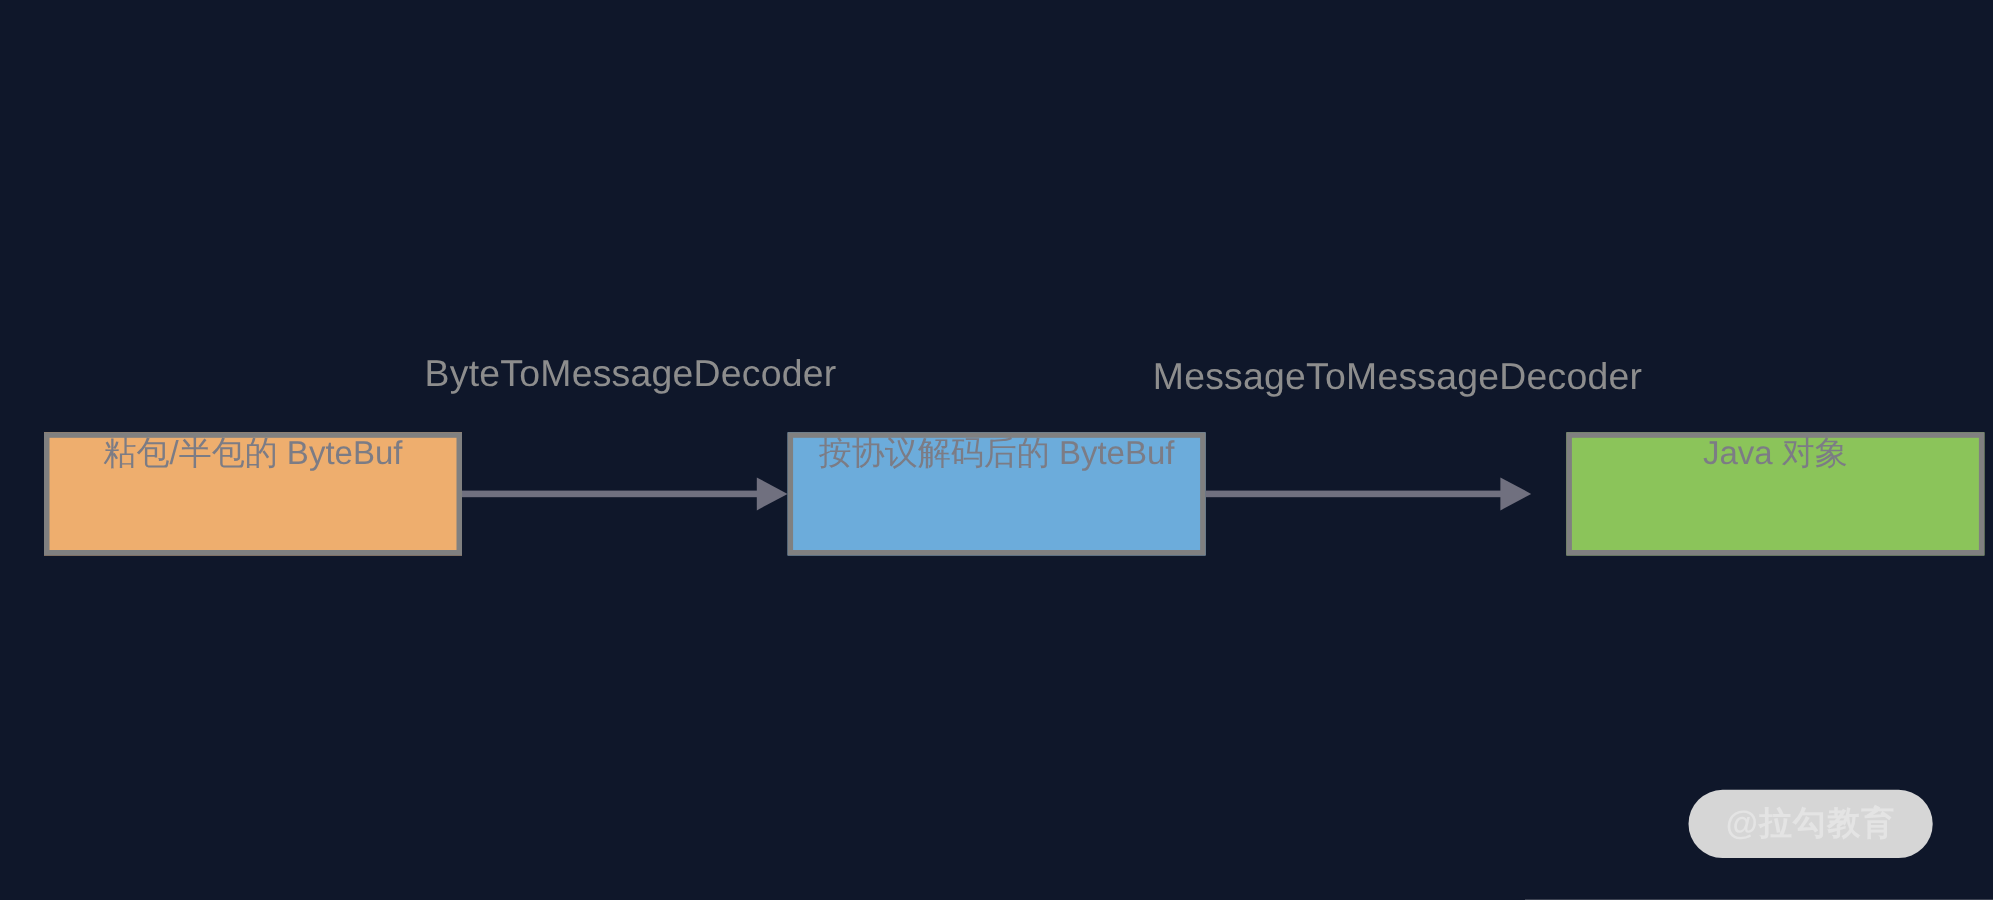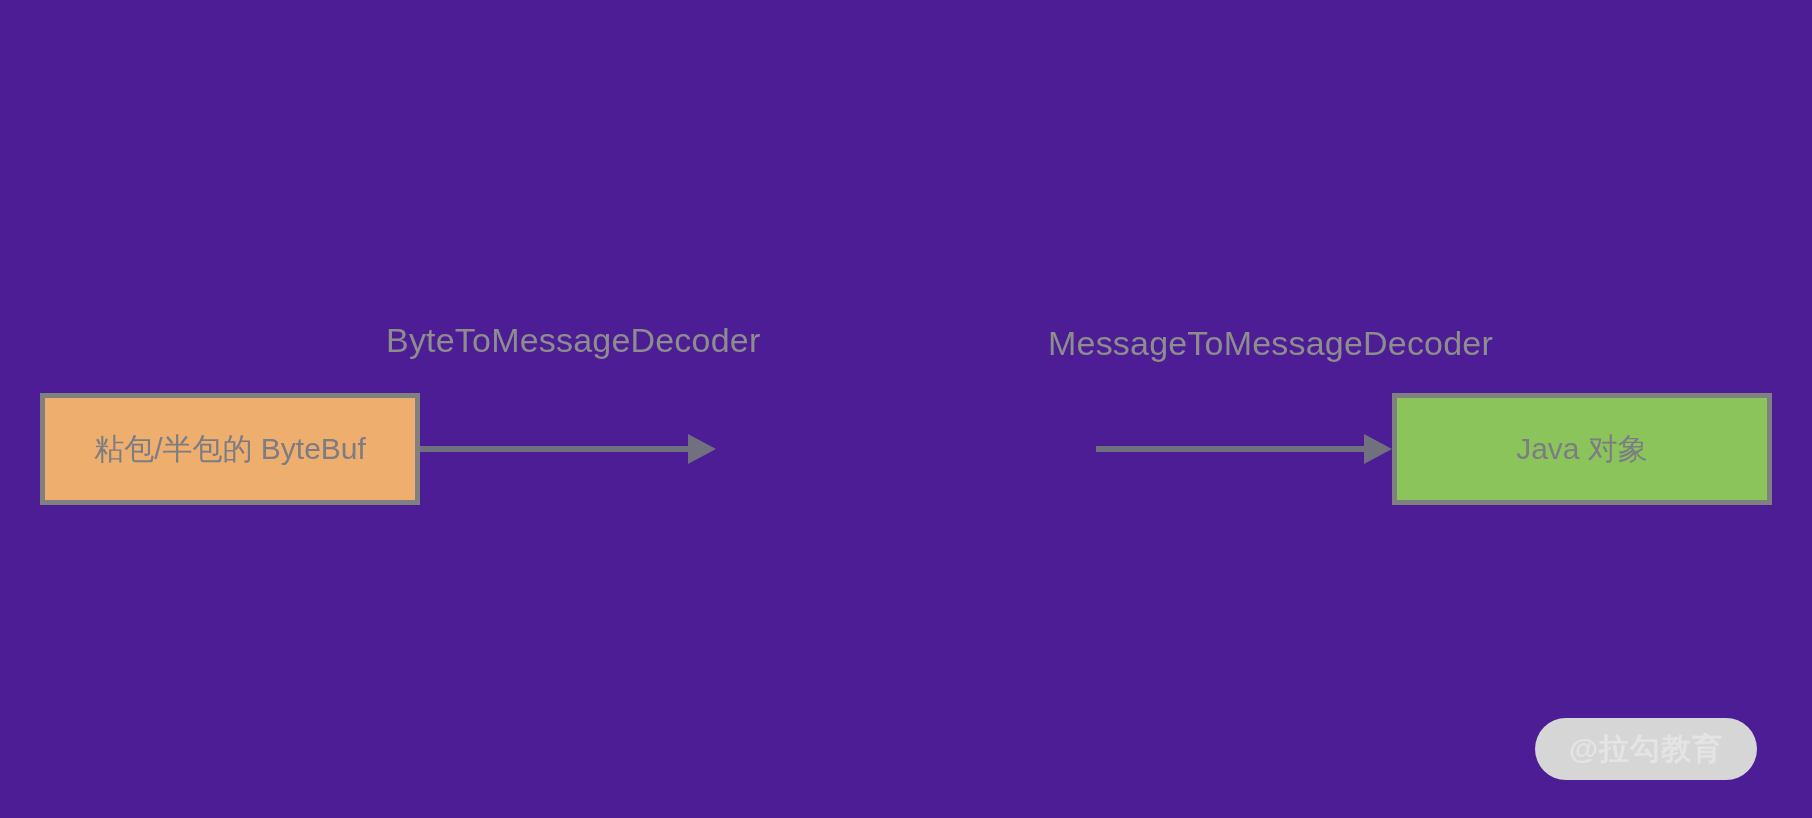--- a/index.html
+++ b/index.html
@@ -12,21 +12,21 @@
     height: 818px;
     position: relative;
     overflow: hidden;
     font-family: "Liberation Sans", "DejaVu Sans", sans-serif;
     -webkit-font-smoothing: antialiased;
   }
 
   #diagram-canvas {
     position: absolute;
     inset: 0;
-    background: #4c1d95;
+    background: #0f172a;
   }
 
   
   .stage-label {
     position: absolute;
     white-space: nowrap;
     color: #8d8d8d;
     font-size: 34px;
     font-weight: 400;
     letter-spacing: 0.2px;
@@ -37,34 +37,33 @@
 
   
   .flow-box {
     position: absolute;
     top: 393px;
     width: 380px;
     height: 112px;
     box-sizing: border-box;
     border: 5px solid #808080;
     display: flex;
-    align-items: center;
     justify-content: center;
   }
   .flow-box .box-label {
     color: #7c7c85;
     font-size: 30px;
     font-weight: 400;
     line-height: 1;
     white-space: nowrap;
   }
 
   #box-sticky-bytebuf  { left: 40px;   background: #eeae6e; }
   #box-decoded-bytebuf { left: 716px;  background: #6cacdb; }
-  #box-java-object     { left: 1392px; background: #8bc45a; }
+  #box-java-object     { left: 1424px; background: #8bc45a; }
 
   
   .connector {
     position: absolute;
     top: 434px;
     height: 30px;
   }
   .connector .shaft {
     position: absolute;
     top: 12px;
@@ -123,20 +122,23 @@
 
   <div class="flow-box" id="box-sticky-bytebuf">
     <span class="box-label">粘包/半包的 ByteBuf</span>
   </div>
 
   <div class="connector" id="arrow-stage-one">
     <div class="shaft"></div>
     <div class="head"></div>
   </div>
 
+  <div class="flow-box" id="box-decoded-bytebuf">
+    <span class="box-label">按协议解码后的 ByteBuf</span>
+  </div>
 
   <div class="connector" id="arrow-stage-two">
     <div class="shaft"></div>
     <div class="head"></div>
   </div>
 
   <div class="flow-box" id="box-java-object">
     <span class="box-label">Java 对象</span>
   </div>
 

